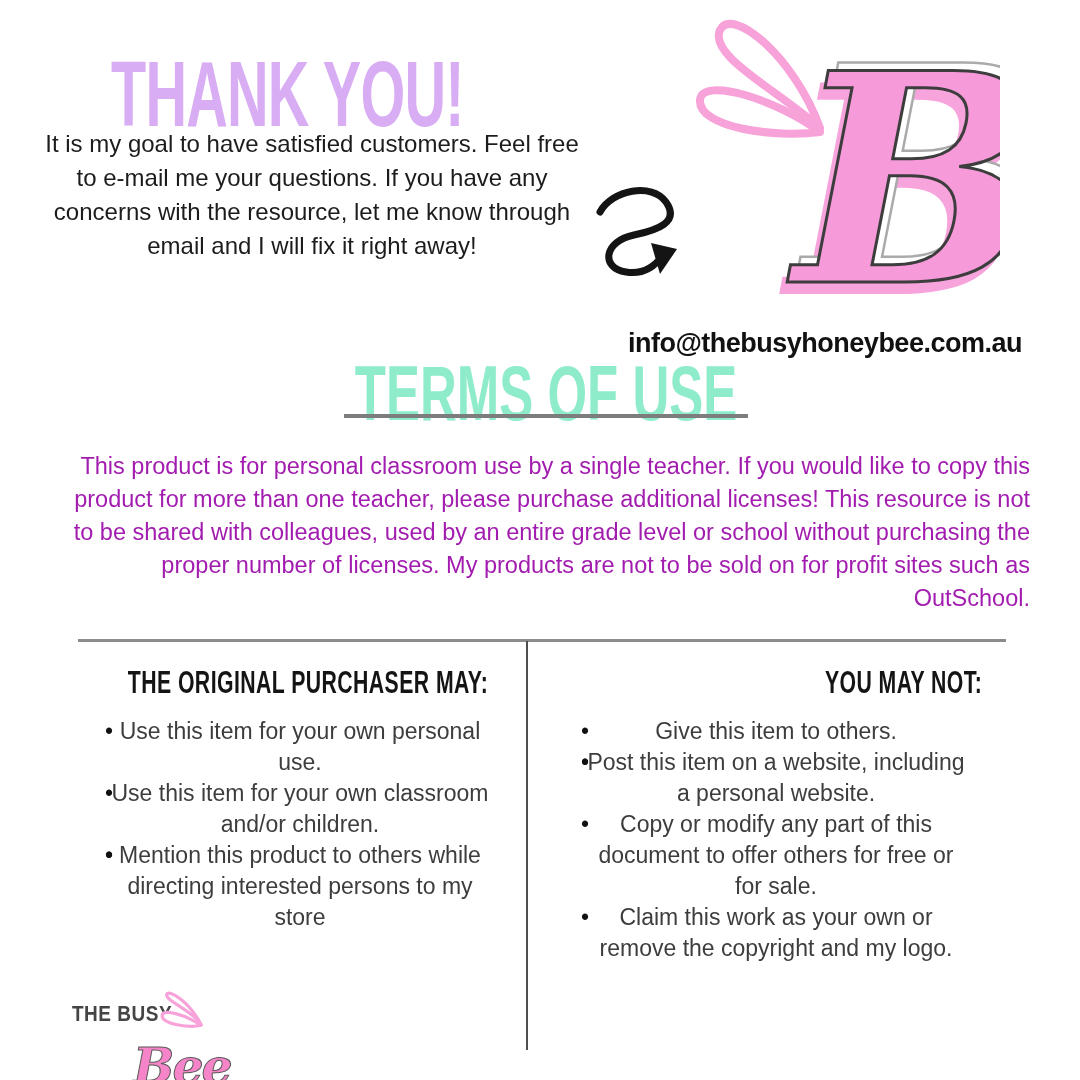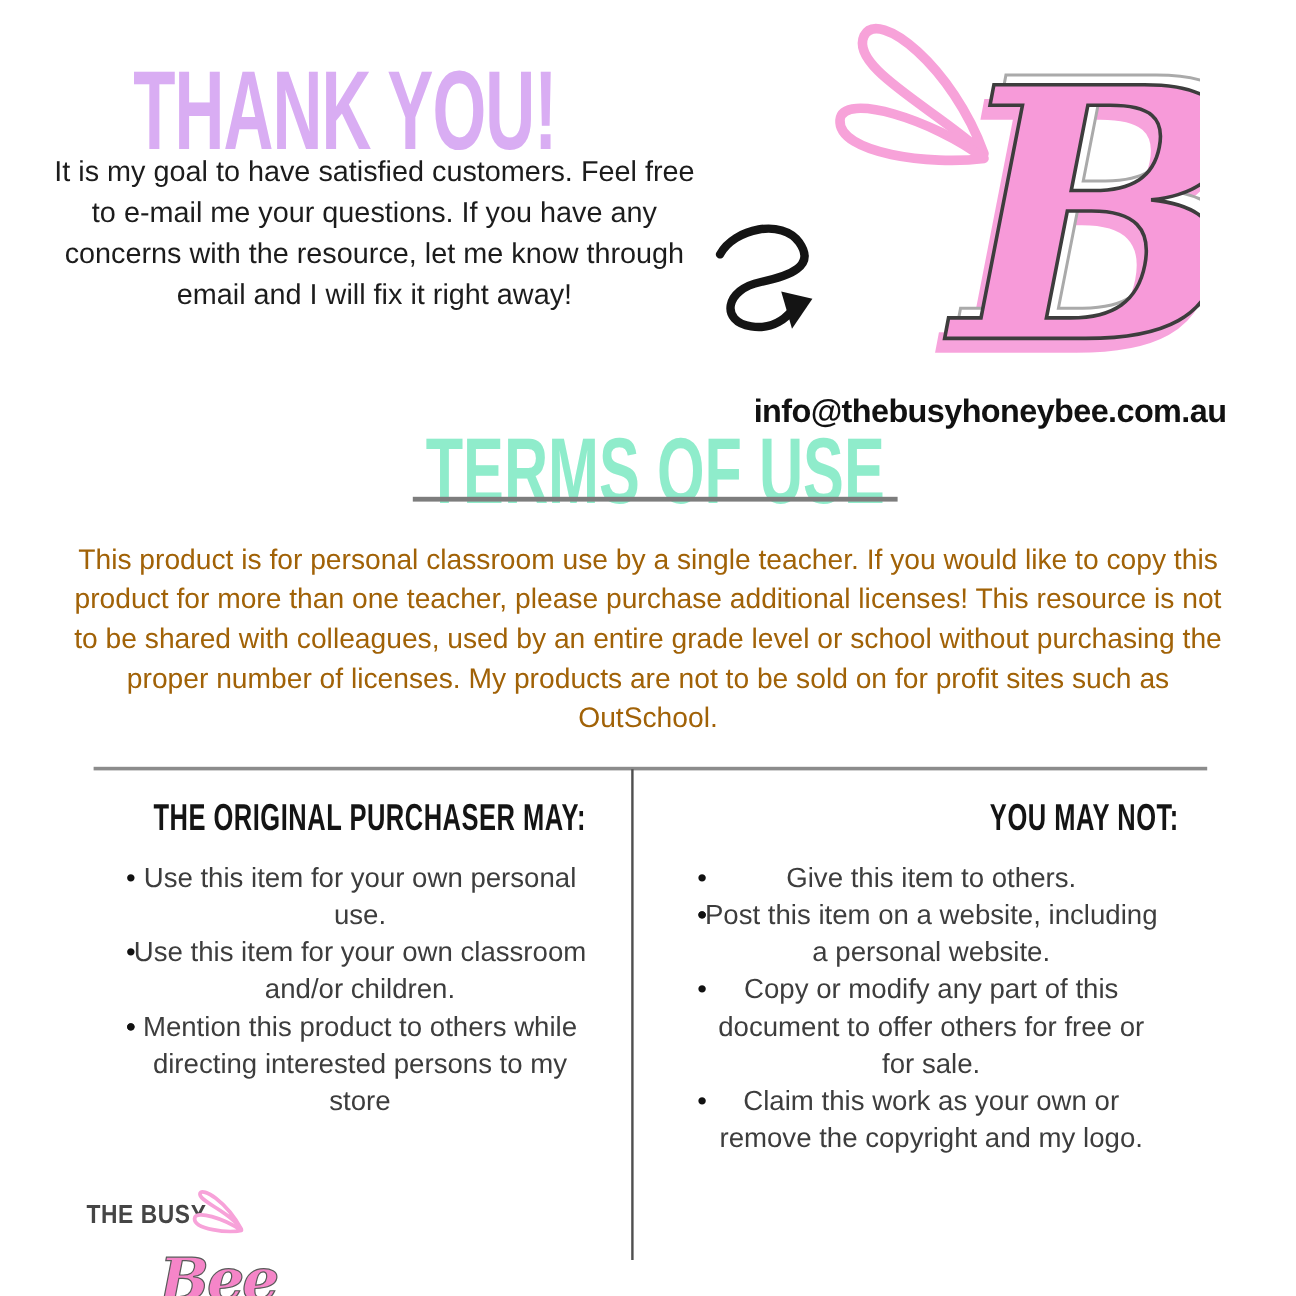--- a/index.html
+++ b/index.html
@@ -38,21 +38,21 @@
     transform:scale(0.85,1.25); transform-origin:50% 0; white-space:nowrap;
     letter-spacing:0.5px;
   }
   
   .thank-body{
     position:absolute; left:36px; top:127px; width:552px;
     font-size:24px; line-height:34px; text-align:center; color:#1c1c1c;
   }
   .terms-body{
     position:absolute; left:50px; top:450px; width:980px;
-    font-size:23.5px; line-height:33px; text-align:center; color:#a16207;
+    font-size:23.5px; line-height:33px; text-align:right; color:#a21caf;
   }
   .email{
     position:absolute; left:610px; top:328px; width:430px; text-align:center;
     font-weight:bold; font-size:27px; letter-spacing:-0.5px; color:#111;
   }
   
   .rule-h-terms{position:absolute; left:344px; top:414px; width:404px; height:4px; background:#7d7d7d;}
   .rule-h-main{position:absolute; left:78px; top:639px; width:928px; height:3px; background:#8c8c8c;}
   .rule-v{position:absolute; left:526px; top:641px; width:2px; height:409px; background:#4f4f4f;}
   

